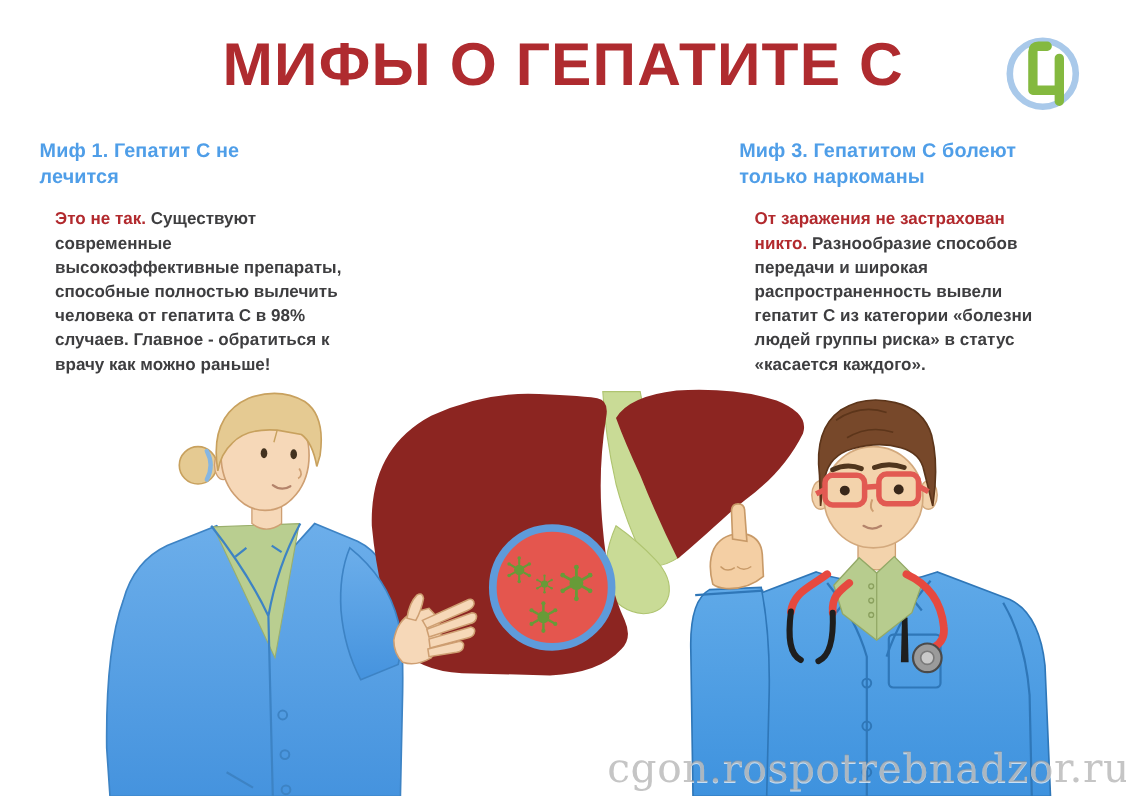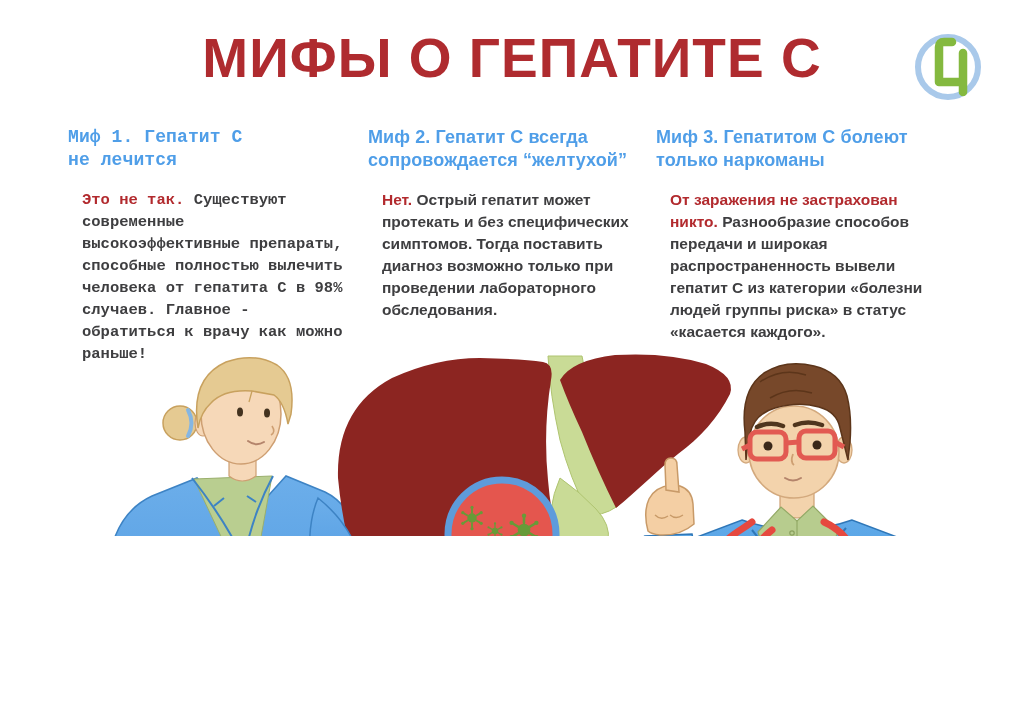--- a/index.html
+++ b/index.html
@@ -1,28 +1,28 @@
 <!DOCTYPE html>
 <html><head>
 <meta charset="utf-8">
 <style>
   html,body{margin:0;padding:0;background:#fff;}
   .page{
-    position:relative;width:1024px;height:536px;background:#ffffff;
+    position:relative;width:1024px;height:724px;background:#ffffff;
     font-family:"Liberation Sans",sans-serif;overflow:hidden;
   }
   .title{
     position:absolute;left:0;top:26px;width:100%;text-align:center;
     font-size:55px;font-weight:700;letter-spacing:1px;color:#AF2B2F;margin:0;
   }
   .logo{position:absolute;left:906px;top:28px;width:84px;height:82px;}
   .col{position:absolute;top:126px;}
-  .col1{left:68px;width:296px;font-family:Liberation Mono, monospace;}
+  .col1{left:36px;width:296px;}
   .col2{left:368px;width:302px;}
-  .col3{left:656px;width:296px;}
+  .col3{left:672px;width:296px;}
   .col h2{
     margin:0 0 17px 0;font-size:18px;line-height:1.27;color:#4F9EE8;
     font-weight:700;letter-spacing:0.1px;
   }
   .col1 h2{max-width:205px;}
   .col p{
     margin:14px;font-size:15.5px;line-height:1.42;font-weight:700;color:#3E3E40;
   }
   .lead{color:#B22A2E;}
   .illustration{position:absolute;left:0;top:350px;width:1024px;height:374px;}
@@ -47,27 +47,20 @@
   </svg>
 
   <div class="col col1">
     <h2>Миф 1. Гепатит С не лечится</h2>
     <p>
       <span class="lead">Это не так.</span>
       <span>Существуют современные высокоэффективные препараты, способные полностью вылечить человека от гепатита С в 98% случаев. Главное - обратиться к врачу как можно раньше!</span>
     </p>
   </div>
 
-  <div class="col col2">
-    <h2>Миф 2. Гепатит С всегда сопровождается “желтухой”</h2>
-    <p>
-      <span class="lead">Нет.</span>
-      <span>Острый гепатит может протекать и без специфических симптомов. Тогда поставить диагноз возможно только при проведении лабораторного обследования.</span>
-    </p>
-  </div>
 
   <div class="col col3">
     <h2>Миф 3. Гепатитом С болеют только наркоманы</h2>
     <p>
       <span class="lead">От заражения не застрахован никто.</span>
       <span>Разнообразие способов передачи и широкая распространенность вывели гепатит С из категории «болезни людей группы риска» в статус «касается каждого».</span>
     </p>
   </div>
 
   <svg class="illustration" viewBox="0 0 1024 374">

